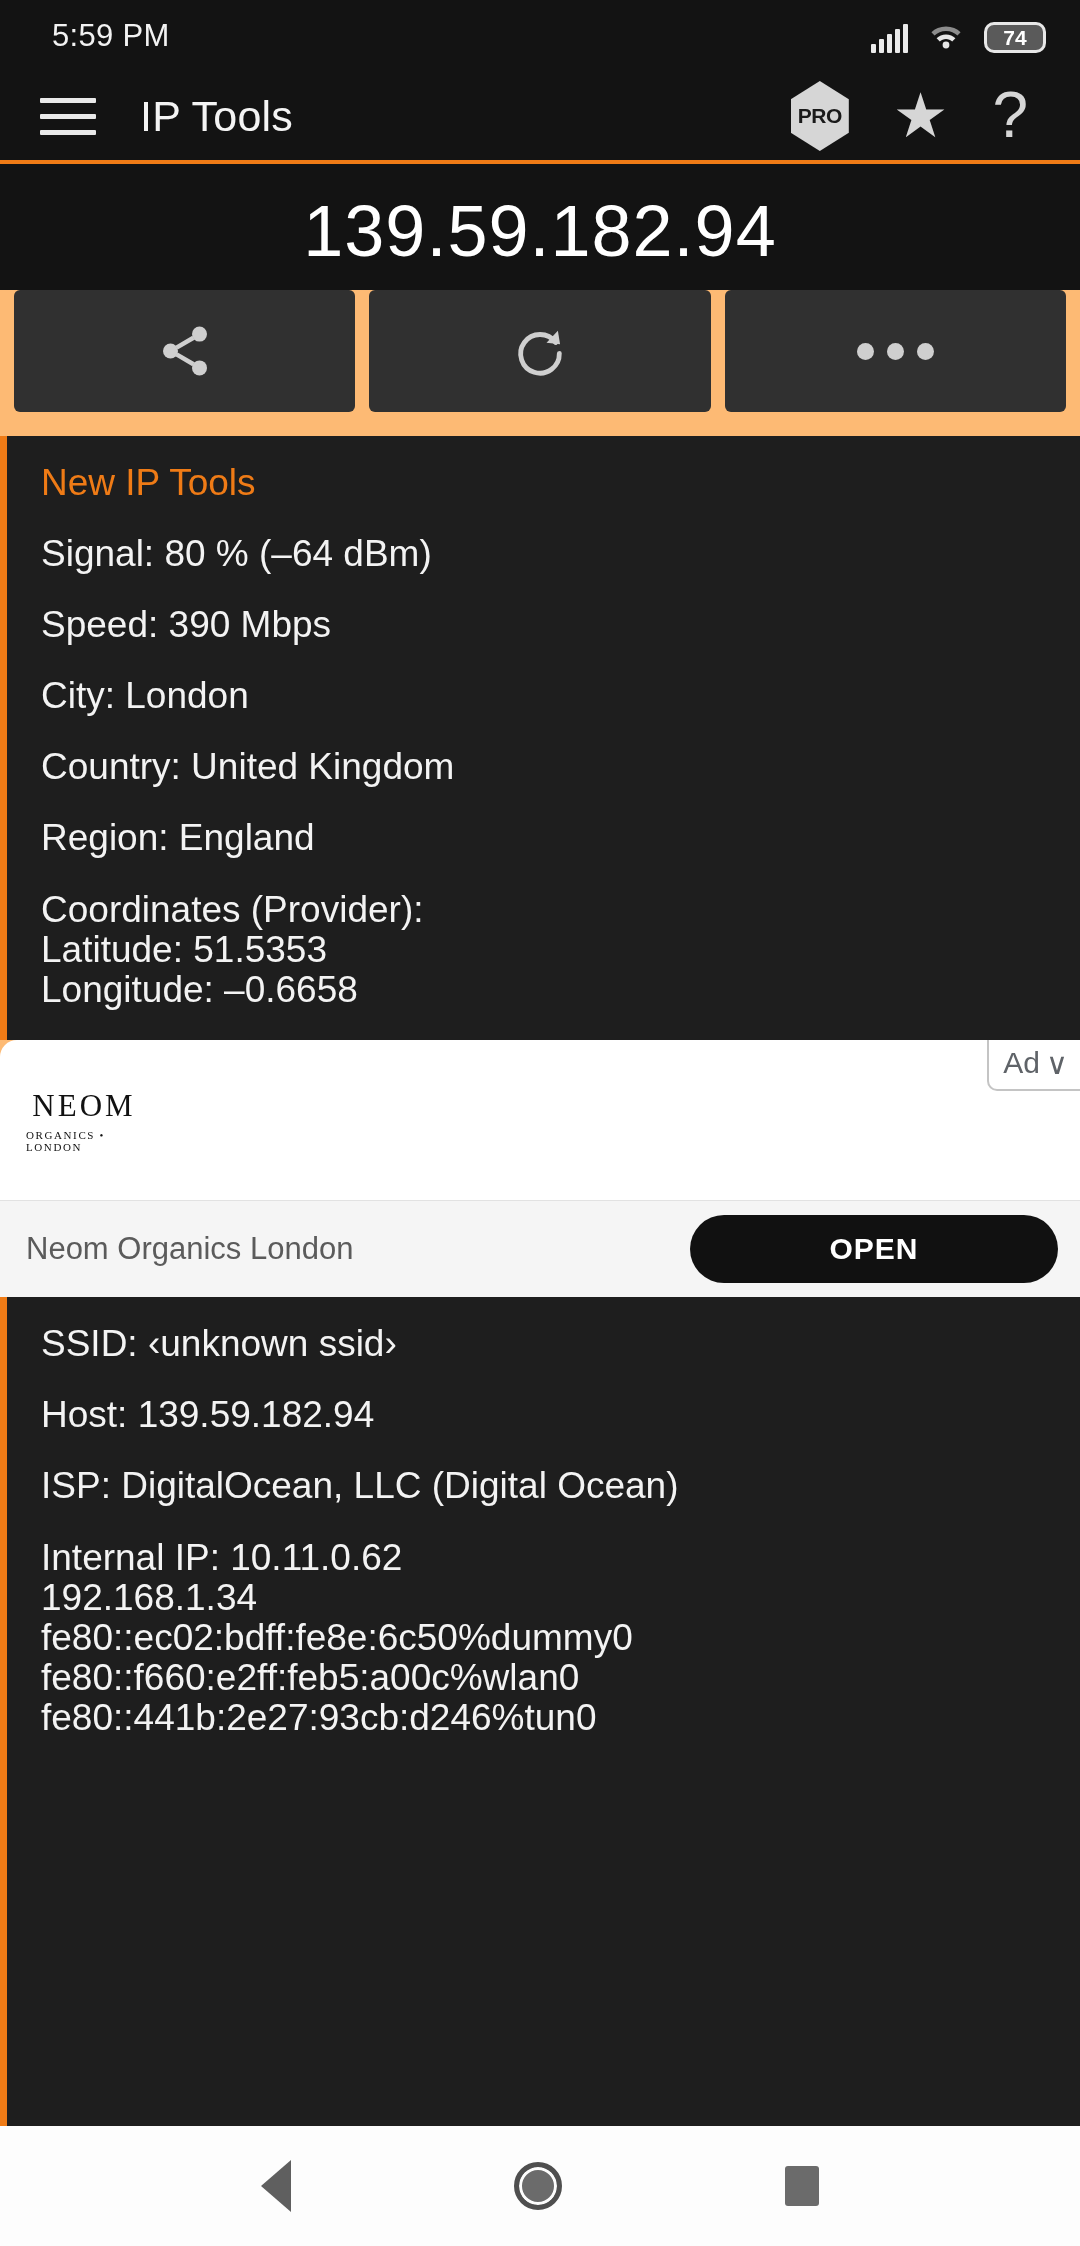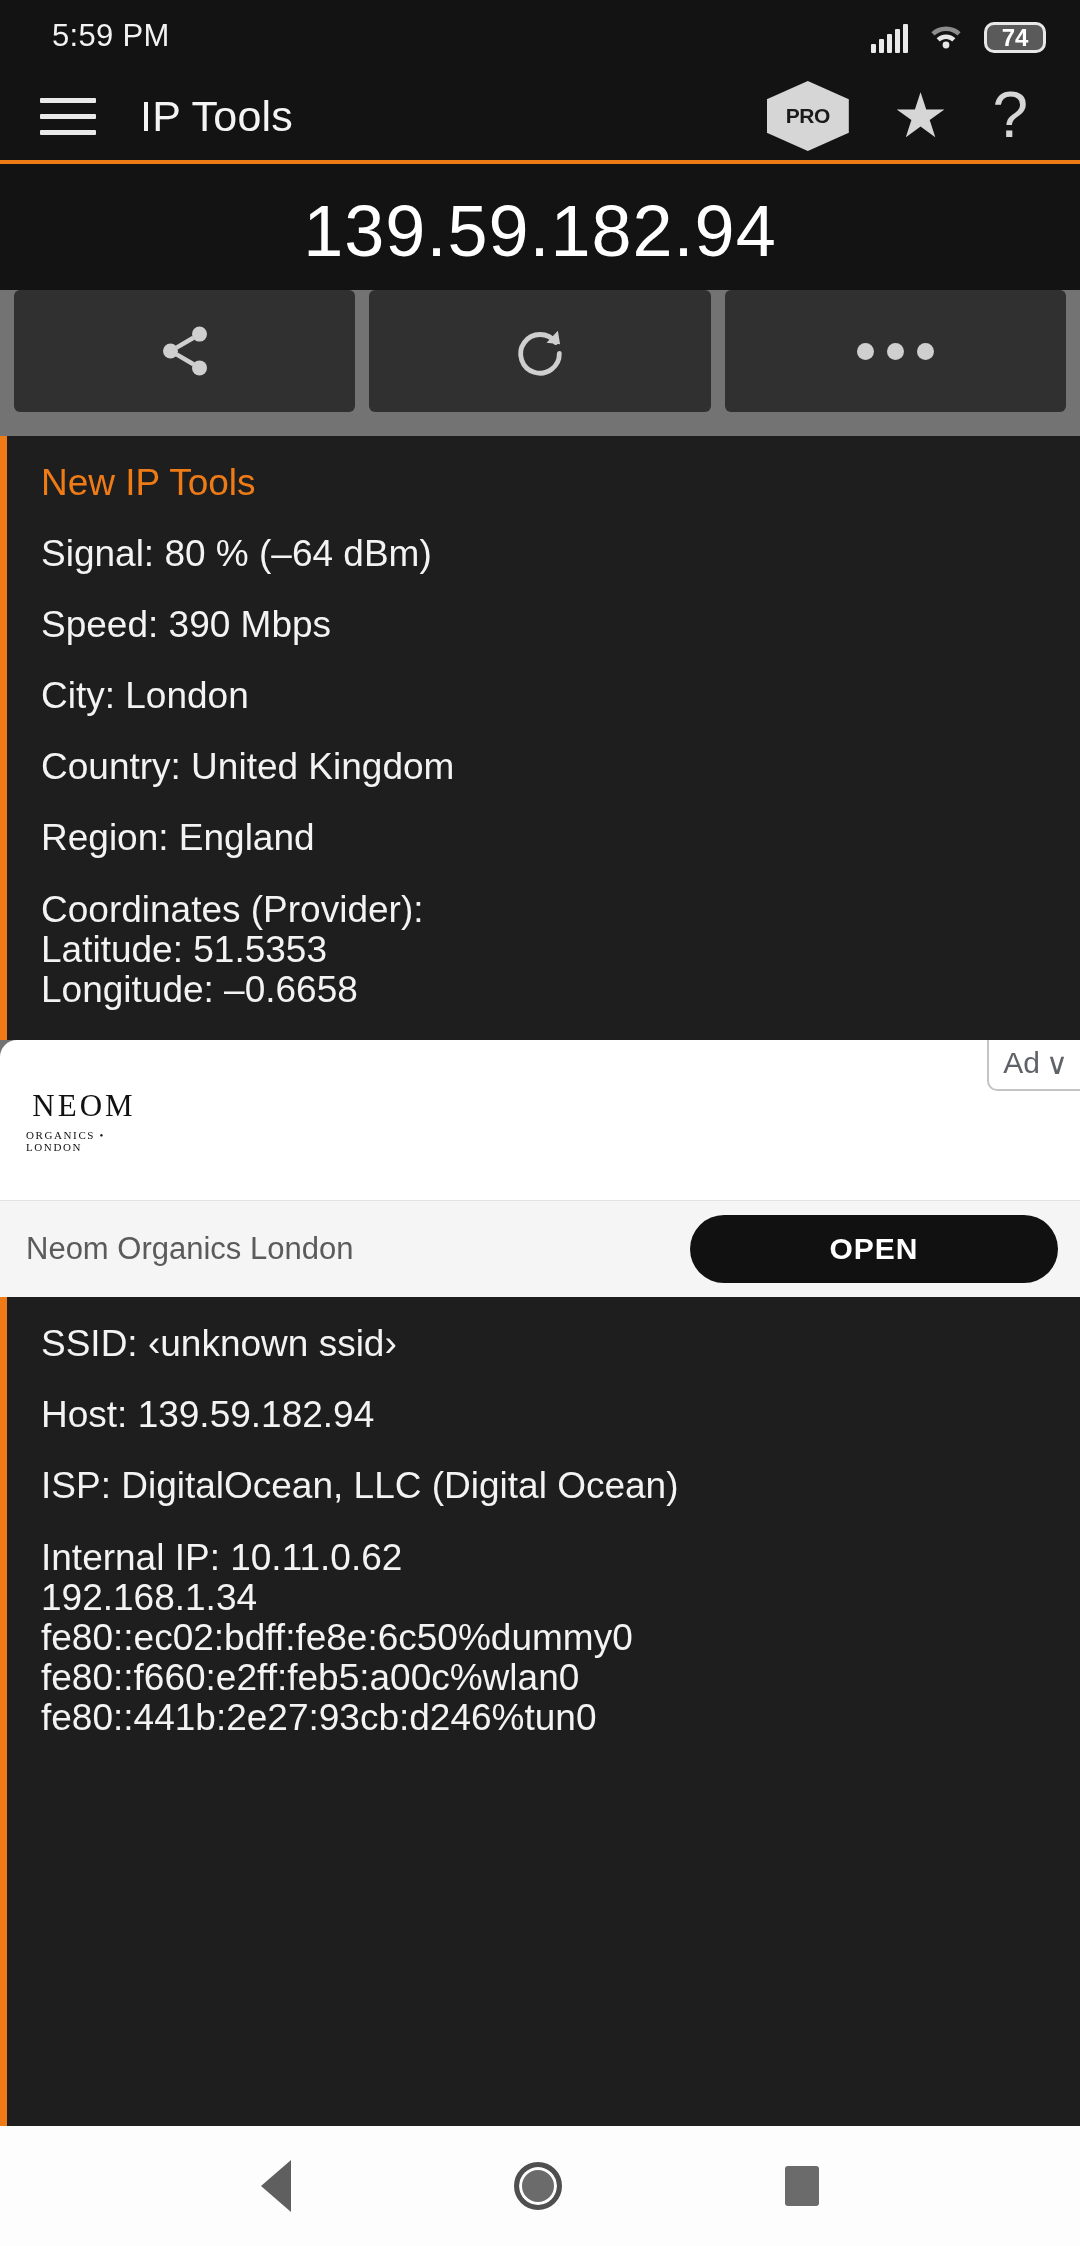--- a/index.html
+++ b/index.html
@@ -2,55 +2,55 @@
 <html><head>
 <meta charset="utf-8">
 <style>
   * { margin:0; padding:0; box-sizing:border-box; }
   html,body {
     width:1080px; height:2246px;
     background:#121212;
     font-family:"Liberation Sans", sans-serif;
     overflow:hidden;
   }
-  .phone { position:relative; width:1080px; height:2246px; background:#737373; display:flex; flex-direction:column; }
+  .phone { position:relative; width:1080px; height:2246px; background:#fdba74; display:flex; flex-direction:column; }
 
   
   .statusbar {
     height:72px; flex:none; background:#131313;
     display:flex; align-items:center; justify-content:space-between;
     padding:0 34px 0 52px;
   }
   .status-time { color:#f2f2f2; font-size:31px; letter-spacing:.3px; }
   .status-icons { display:flex; align-items:flex-end; gap:20px; }
   .sig { display:flex; align-items:flex-end; gap:3px; height:28px; }
   .sig i { display:block; width:5px; background:#eaeaea; border-radius:1px; }
   .sig i:nth-child(1){ height:9px; }
   .sig i:nth-child(2){ height:14px; }
   .sig i:nth-child(3){ height:19px; }
   .sig i:nth-child(4){ height:24px; }
   .sig i:nth-child(5){ height:29px; }
   .batt {
     min-width:62px; height:31px; border:3px solid #e8e8e8; border-radius:10px;
     display:flex; align-items:center; justify-content:center;
-    color:#ffffff; font-size:24px; font-weight:bold; padding:0 7px;
+    color:#ffffff; font-size:21px; font-weight:bold; padding:0 7px;
     background:#5a5a5a;
   }
 
   
   .appbar {
     height:92px; flex:none; background:#131313;
     display:flex; align-items:center; padding:0 30px 0 40px; gap:0;
     border-bottom:4px solid #ef7b16;
   }
   .hamburger { width:56px; height:44px; display:flex; flex-direction:column; justify-content:center; gap:11px; }
   .hamburger span { display:block; height:5px; background:#e9e9e9; border-radius:1px; }
   .appbar-title { color:#f4f4f4; font-size:43px; margin-left:44px; flex:1; letter-spacing:.2px; }
   .appbar-actions { display:flex; align-items:center; gap:44px; padding-right:22px; }
-  .hexbadge { position:relative; width:82px; height:70px; display:flex; align-items:center; justify-content:center; }
+  .hexbadge { position:relative; width:58px; height:70px; display:flex; align-items:center; justify-content:center; }
   .hexbadge .hex {
     position:absolute; inset:0; background:#d6d6d6;
     clip-path:polygon(50% 0%,100% 26%,100% 74%,50% 100%,0% 74%,0% 26%);
   }
   .hexbadge .pro-text { position:relative; color:#1a1a1a; font-size:21px; font-weight:bold; letter-spacing:-0.5px; }
   .star-icon { color:#d6d6d6; font-size:62px; line-height:0.8; }
   .help-icon { color:#d6d6d6; font-size:64px; font-weight:normal; line-height:0.9; }
 
   
   .ip-header { flex:none; padding:26px 0 18px; text-align:center; background:#131313; }

